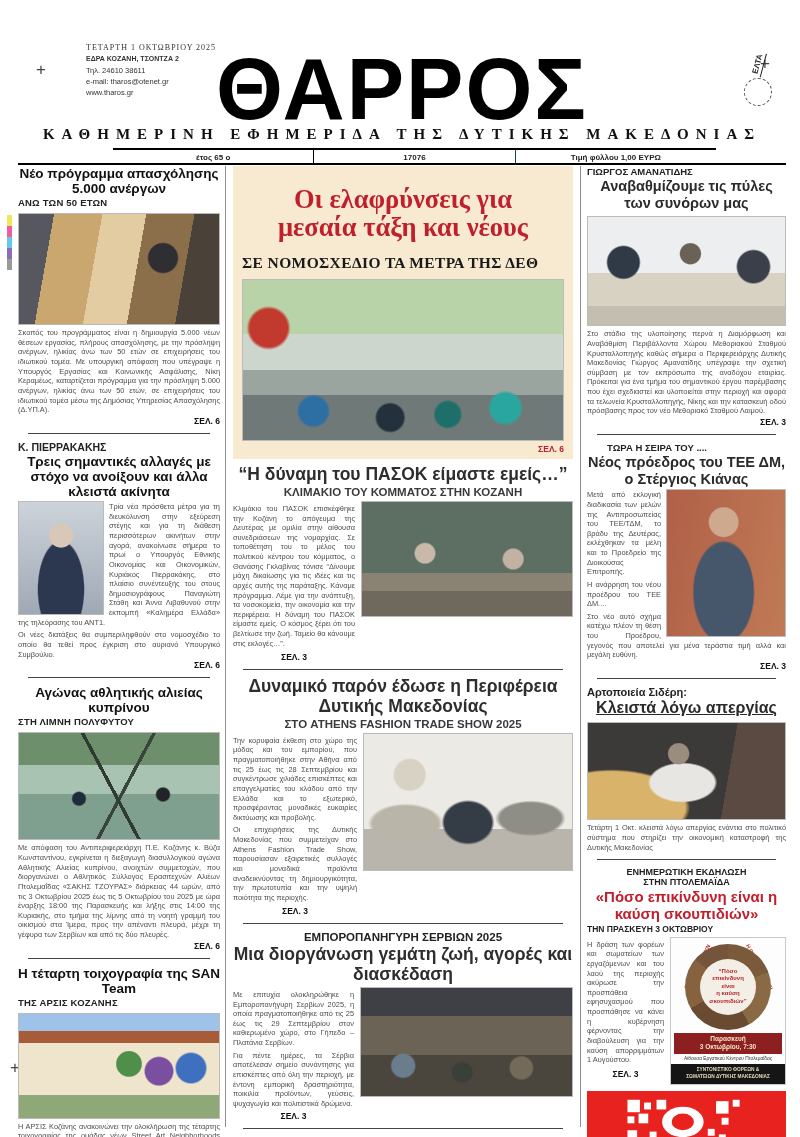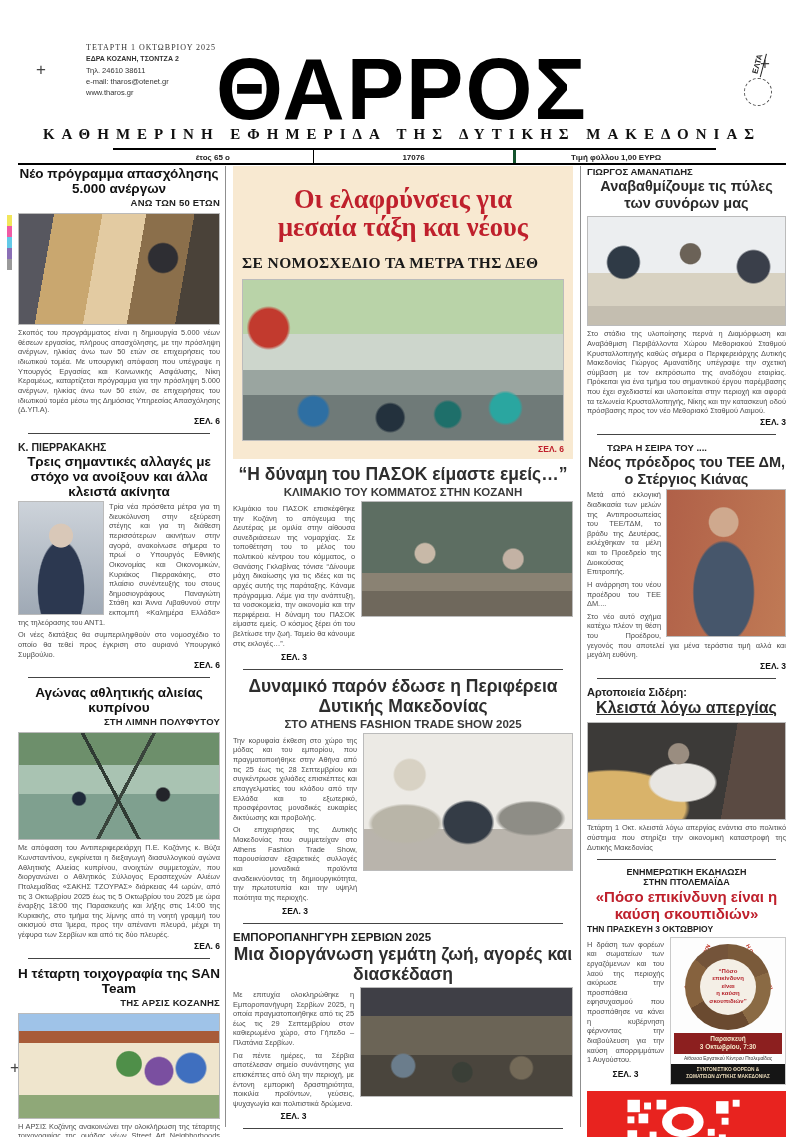--- a/index.html
+++ b/index.html
@@ -20,33 +20,33 @@
             transform:scaleY(1.02);}
   .mh-stamp{position:absolute;right:8px;top:22px;width:40px;text-align:center;}
   .stamp-text{display:inline-block;transform:rotate(-75deg);font-size:8px;font-weight:bold;color:#222;
               border-bottom:1px solid #222;padding:1px 2px;}
   .stamp-circle{display:block;width:26px;height:26px;margin:8px auto 0;border:1px dashed #555;border-radius:50%;}
   .mh-subtitle{position:absolute;left:0;right:0;top:96px;text-align:center;
                font-family:"Liberation Serif",serif;font-weight:bold;font-size:15px;letter-spacing:7px;color:#111;}
   .mh-bar{position:absolute;left:95px;right:70px;top:118px;height:15px;border-top:2px solid #000;
           display:flex;align-items:center;font-size:8px;font-weight:bold;color:#222;}
   .mh-year{flex:1;text-align:center;}
-  .mh-issue{flex:1;text-align:center;border-left:1px solid #000;border-right:3px solid #14532d;align-self:stretch;line-height:15px;}
+  .mh-issue{flex:1;text-align:center;border-left:1px solid #000;border-right:1px solid #14532d;align-self:stretch;line-height:15px;}
   .mh-price{flex:1;text-align:center;}
   .mh-bottomline{position:absolute;left:0;right:0;top:133px;border-top:2px solid #000;}
   
   .content{position:absolute;top:166px;left:18px;right:14px;bottom:10px;display:flex;}
   .col-left{width:202px;padding-right:5px;}
   .col-center{flex:1;padding:0 7px;border-left:1px solid #8f8f8f;border-right:1px solid #8f8f8f;}
   .col-right{width:199px;padding-left:6px;}
   .sep{border:none;border-top:1px solid #444;margin:7px 10px;}
   
   .kicker{font-size:10.5px;font-weight:bold;color:#222;margin:0 0 1px;}
   .s-title{font-size:13.5px;font-weight:bold;text-align:center;margin:0;line-height:1.12;color:#111;}
-  .s-sub{font-size:9.5px;font-weight:bold;text-align:right;margin:1px 0 0;color:#222;letter-spacing:.2px;}
+  .s-sub{font-size:9.5px;font-weight:bold;text-align:left;margin:1px 0 0;color:#222;letter-spacing:.2px;}
   .body{font-size:7.4px;line-height:1.3;color:#4c4c4c;text-align:justify;margin:3px 0 0;}
   .page-ref{font-size:8.5px;font-weight:bold;color:#111;text-align:right;margin-top:1px;}
   .page-ref.red{color:#bf202c;}
   .photo{width:100%;margin:5px 0 3px;border:1px solid #bbb;box-sizing:border-box;}
   
   .ph-desk{height:112px;background:
      radial-gradient(circle at 72% 40%,#2e2e33 0 9%,transparent 10%),
      linear-gradient(100deg,#57575f 0 16%,#c9a76f 16% 38%,#e3cba2 38% 58%,#8b6f4b 58% 80%,#4a4239 80%);}
   .ph-portrait{float:left;width:84px;height:112px;margin:2px 5px 2px 0;border:1px solid #bbb;background:
      radial-gradient(circle at 50% 30%,#d9c8b8 0 13%,transparent 14%),
@@ -238,21 +238,21 @@
             <p class="body">Την κορυφαία έκθεση στο χώρο της μόδας και του εμπορίου, που πραγματοποιήθηκε στην Αθήνα από τις 25 έως τις 28 Σεπτεμβρίου και συγκέντρωσε χιλιάδες επισκέπτες και επαγγελματίες του κλάδου από την Ελλάδα και το εξωτερικό, προσφέροντας μοναδικές ευκαιρίες δικτύωσης και προβολής.</p>
             <p class="body">Οι επιχειρήσεις της Δυτικής Μακεδονίας που συμμετείχαν στο Athens Fashion Trade Show, παρουσίασαν εξαιρετικές συλλογές και μοναδικά προϊόντα αναδεικνύοντας τη δημιουργικότητα, την πρωτοτυπία και την υψηλή ποιότητα της περιοχής.</p>
             <div class="page-ref" style="text-align:center;margin-top:4px;">ΣΕΛ. 3</div>
           </div>
           <div class="photo ph-fashion"></div>
         </div>
       </section>
       <hr class="sep">
 
       <section>
-        <div class="kicker" style="font-size:11.5px;">ΕΜΠΟΡΟΠΑΝΗΓΥΡΗ ΣΕΡΒΙΩΝ 2025</div>
+        <div class="kicker" style="font-size:11.5px;text-align:center;">ΕΜΠΟΡΟΠΑΝΗΓΥΡΗ ΣΕΡΒΙΩΝ 2025</div>
         <h2 class="c-title">Μια διοργάνωση γεμάτη ζωή, αγορές και διασκέδαση</h2>
         <div class="row" style="margin-top:3px;">
           <div class="txt">
             <p class="body">Με επιτυχία ολοκληρώθηκε η Εμποροπανήγυρη Σερβίων 2025, η οποία πραγματοποιήθηκε από τις 25 έως τις 29 Σεπτεμβρίου στον καθιερωμένο χώρο, στο Γήπεδο – Πλατάνια Σερβίων.</p>
             <p class="body">Για πέντε ημέρες, τα Σέρβια αποτέλεσαν σημείο συνάντησης για επισκέπτες από όλη την περιοχή, με έντονη εμπορική δραστηριότητα, ποικιλία προϊόντων, γεύσεις, ψυχαγωγία και πολιτιστικά δρώμενα.</p>
             <div class="page-ref" style="text-align:center;margin-top:3px;">ΣΕΛ. 3</div>
           </div>
           <div class="photo ph-crowd"></div>
         </div>
       </section>

